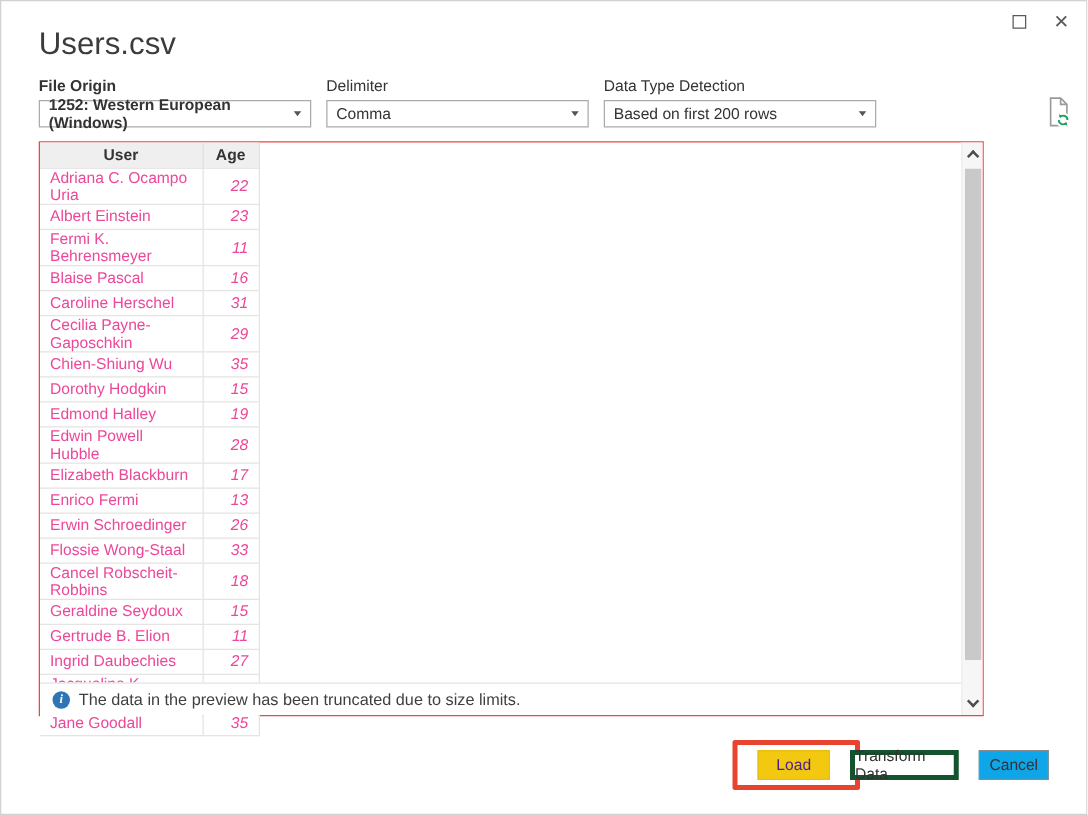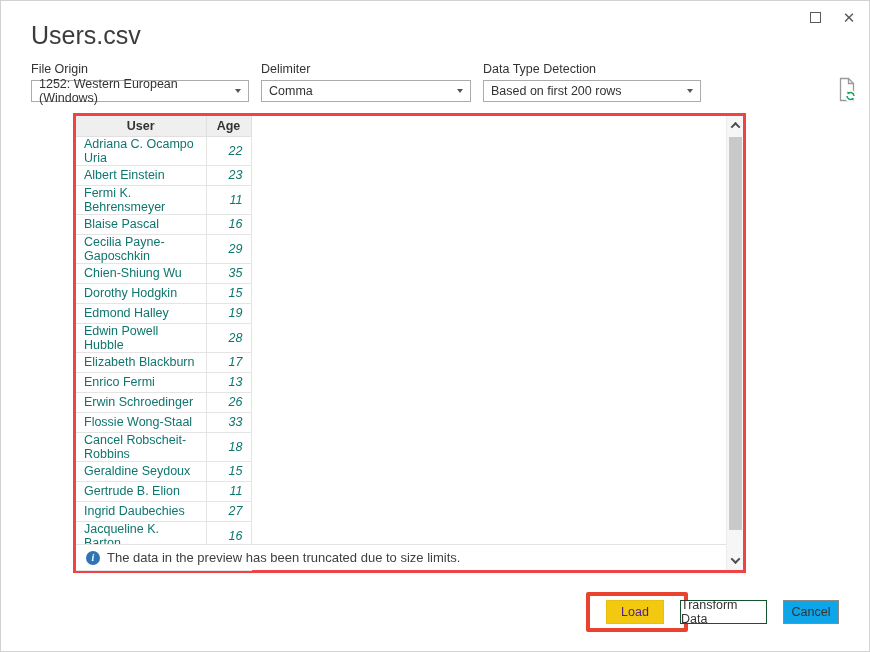--- a/index.html
+++ b/index.html
@@ -19,33 +19,33 @@
   .title{position:absolute;left:30px;top:20px;font-size:25px;font-weight:300;color:#3c3c3c;}
   
   .form-field{position:absolute;top:61px;}
   .form-field .lbl{font-size:12.5px;color:#333;margin-bottom:4px;}
   .combo{
     height:22px;border:1px solid #ababab;background:#fff;display:flex;align-items:center;
     justify-content:space-between;padding:0 7px;font-size:12.5px;color:#333;cursor:default;
   }
   .caret{width:0;height:0;border-left:3.5px solid transparent;border-right:3.5px solid transparent;
     border-top:4px solid #555;margin-left:8px;flex:0 0 auto;}
-  .f1{left:30px;width:218px;}
+  .f1{left:30px;width:218px;font-weight:bold;}
   .f2{left:260px;width:210px;}
   .f3{left:482px;width:218px;}
   .refresh-icon{position:absolute;left:836px;top:76px;width:22px;height:26px;cursor:pointer;}
   
-  .panel{position:absolute;left:30px;top:112px;width:673px;height:460px;border:3px solid #ef4444;background:#fff;margin-left:42px;}
+  .panel{position:absolute;left:30px;top:112px;width:756px;height:460px;border:1px solid #ef4444;background:#fff;}
   table.preview{border-collapse:collapse;position:absolute;left:0;top:0;}
   table.preview th{
     background:#efefef;border:1px solid #e0e0e0;border-top:none;font-size:12.5px;font-weight:bold;
     color:#333;height:20px;padding:0 8px;text-align:center;
   }
   table.preview td{
-    border:1px solid #e4e4e4;font-size:12.5px;color:#0f766e;height:20px;padding:0 8px;background:#fff;
+    border:1px solid #e4e4e4;font-size:12.5px;color:#ec4899;height:20px;padding:0 8px;background:#fff;
   }
   table.preview th:first-child,table.preview td:first-child{border-left:none;width:130px;}
   table.preview td.user{text-align:left;}
   table.preview td.age{text-align:right;font-style:italic;width:45px;}
   table.preview th.age-h{width:45px;}
   
   .info-bar{
     position:absolute;left:0;right:17px;bottom:0;height:26px;border-top:1px solid #e3e3e3;
     display:flex;align-items:center;padding-left:10px;background:#fff;font-size:13px;color:#3f3f3f;
   }
@@ -64,21 +64,21 @@
   .chev.down{transform:rotate(225deg) translate(1px,1px);}
   .sb-thumb{position:absolute;left:2px;width:13px;top:21px;height:393px;background:#c9c9c9;cursor:grab;}
   
   .annotation-rect{
     position:absolute;left:585px;top:591px;width:102px;height:40px;
     border:4px solid #e8432e;border-radius:2px;pointer-events:none;
   }
   .btn{position:absolute;top:599px;height:24px;font-size:12.5px;font-family:"Liberation Sans",sans-serif;
     display:flex;align-items:center;justify-content:center;cursor:pointer;}
   .btn-load{left:605px;width:58px;background:#f2c811;border:1px solid #e8bf0e;color:#4c1d95;}
-  .btn-transform{left:679px;width:87px;background:#fff;border:1px solid #14532d;color:#333;}
+  .btn-transform{left:679px;width:87px;background:#fff;border:4px solid #14532d;color:#333;}
   .btn-cancel{left:782px;width:56px;background:#0ea5e9;border:1px solid #8a8a8a;color:#333;}
 </style>
 </head>
 <body>
 
 <div class="dialog">
 
   <div class="win-controls">
     <div class="btn-max">
       <span class="sq"></span>
@@ -149,20 +149,24 @@
           <tr>
             <td class="user">Fermi K. Behrensmeyer</td>
             <td class="age">11</td>
           </tr>
 
           <tr>
             <td class="user">Blaise Pascal</td>
             <td class="age">16</td>
           </tr>
 
+          <tr>
+            <td class="user">Caroline Herschel</td>
+            <td class="age">31</td>
+          </tr>
 
           <tr>
             <td class="user">Cecilia Payne-Gaposchkin</td>
             <td class="age">29</td>
           </tr>
 
           <tr>
             <td class="user">Chien-Shiung Wu</td>
             <td class="age">35</td>
           </tr>

